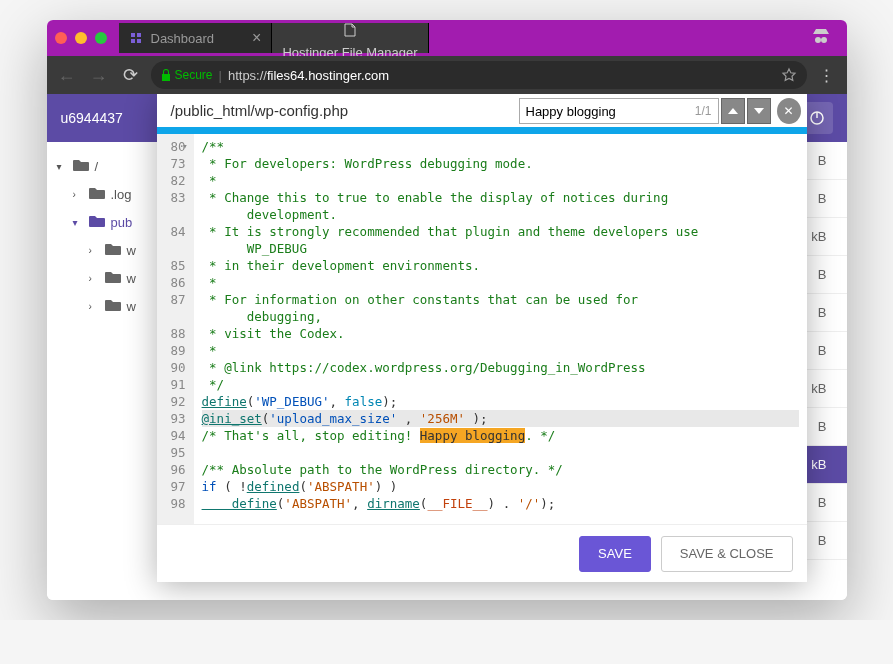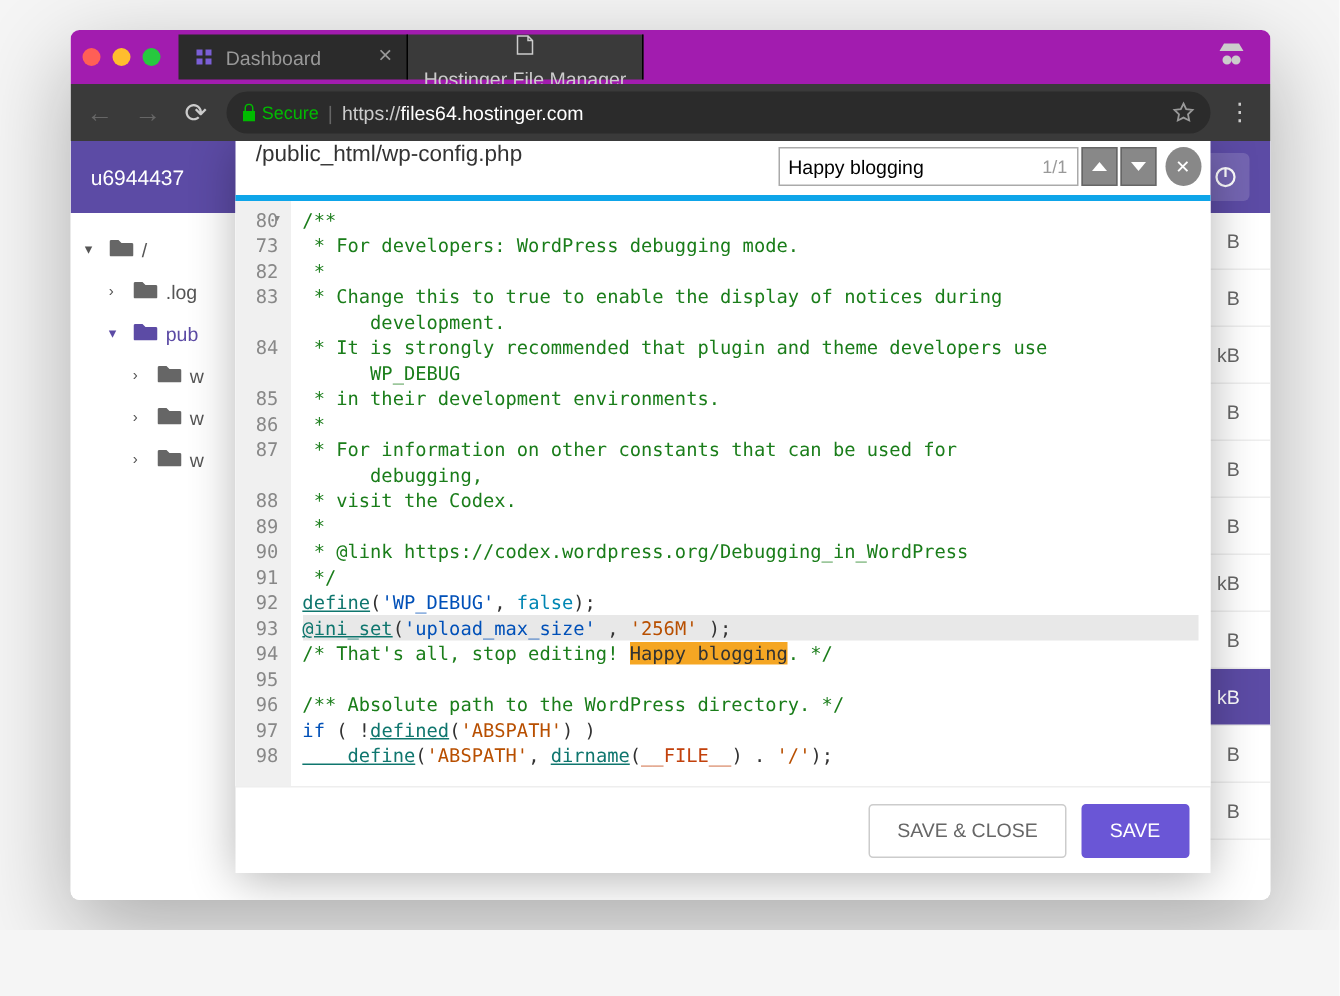--- a/index.html
+++ b/index.html
@@ -154,23 +154,23 @@
       right: 40px;
       bottom: 18px;
       background: #fff;
       box-shadow: 0 4px 30px rgba(0,0,0,0.3);
       display: flex;
       flex-direction: column;
     }
     .modal-header {
       height: 40px;
       display: flex;
-      align-items: flex-start;
+      align-items: center;
       padding: 0 14px;
-      border-bottom: 4px solid #0ea5e9;
+      border-bottom: 7px solid #0ea5e9;
     }
     .modal-path { font-size: 15px; color: #333; font-weight: 500; }
     
     .search-bar {
       position: absolute;
       top: 4px;
       right: 6px;
       display: flex;
       align-items: center;
       gap: 2px;
@@ -473,18 +473,18 @@
             <div class="ln">94</div>
             <div class="ln">95</div>
             <div class="ln">96</div>
             <div class="ln">97</div>
             <div class="ln">98</div>
           </div>
         <div class="code" id="code"><span class="line"><span class="c-comment">/**</span></span><span class="line"><span class="c-comment"> * For developers: WordPress debugging mode.</span></span><span class="line"><span class="c-comment"> *</span></span><span class="line"><span class="c-comment"> * Change this to true to enable the display of notices during </span></span><span class="line"><span class="c-comment">      development.</span></span><span class="line"><span class="c-comment"> * It is strongly recommended that plugin and theme developers use </span></span><span class="line"><span class="c-comment">      WP_DEBUG</span></span><span class="line"><span class="c-comment"> * in their development environments.</span></span><span class="line"><span class="c-comment"> *</span></span><span class="line"><span class="c-comment"> * For information on other constants that can be used for </span></span><span class="line"><span class="c-comment">      debugging,</span></span><span class="line"><span class="c-comment"> * visit the Codex.</span></span><span class="line"><span class="c-comment"> *</span></span><span class="line"><span class="c-comment"> * @link https://codex.wordpress.org/Debugging_in_WordPress</span></span><span class="line"><span class="c-comment"> */</span></span><span class="line"><span class="c-func">define</span><span>(</span><span class="c-keyword">'WP_DEBUG'</span><span>, </span><span class="c-bool">false</span><span>);</span></span><span class="line hl"><span class="c-func">@ini_set</span><span>(</span><span class="c-keyword">'upload_max_size'</span><span> , </span><span class="c-string">'256M'</span><span> );</span></span><span class="line"><span class="c-comment">/* That's all, stop editing! </span><span class="c-comment c-highlight">Happy blogging</span><span class="c-comment">. */</span></span><span class="line"><span></span></span><span class="line"><span class="c-comment">/** Absolute path to the WordPress directory. */</span></span><span class="line"><span class="c-keyword">if</span><span> ( !</span><span class="c-func">defined</span><span>(</span><span class="c-string">'ABSPATH'</span><span>) )</span></span><span class="line"><span class="c-func">    define</span><span>(</span><span class="c-string">'ABSPATH'</span><span>, </span><span class="c-func">dirname</span><span>(</span><span class="c-const">__FILE__</span><span>) . </span><span class="c-string">'/'</span><span>);</span></span></div>
       </div>
 
       <div class="modal-footer">
+        <button class="btn primary">SAVE</button>
         <button class="btn">SAVE &amp; CLOSE</button>
-        <button class="btn primary">SAVE</button>
       </div>
     </div>
   </div>
 </div>
 
 </body></html>

